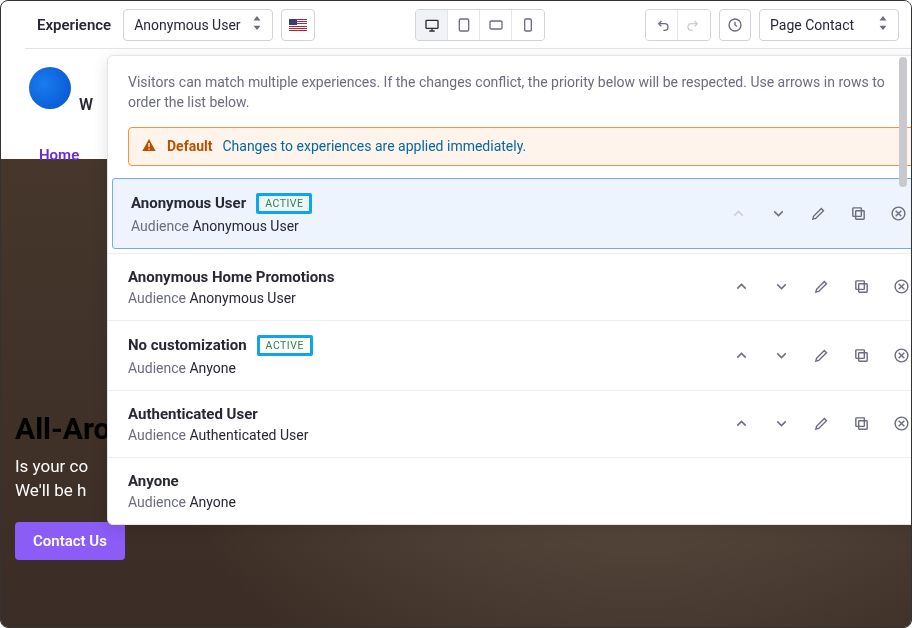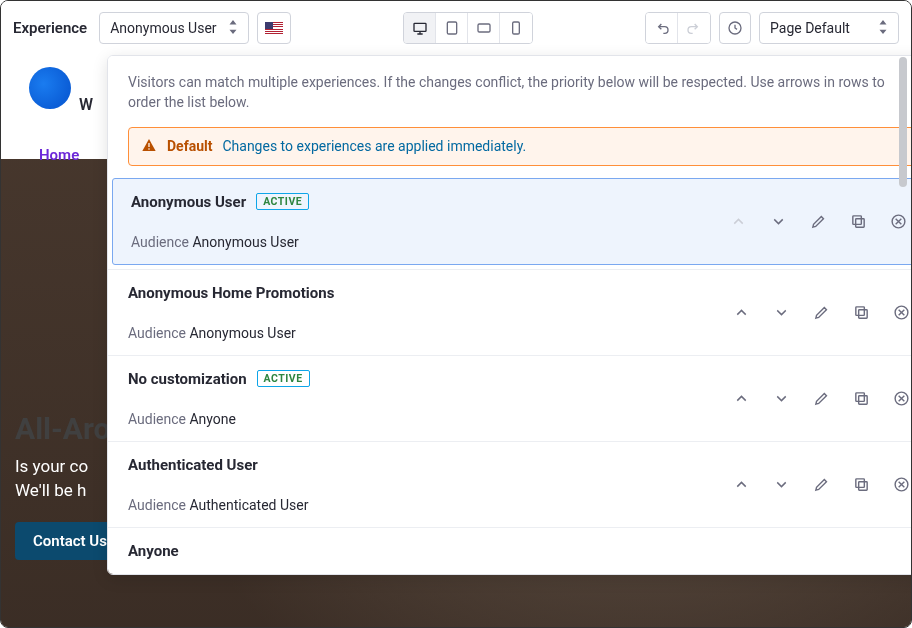--- a/index.html
+++ b/index.html
@@ -10,25 +10,26 @@
     height: 628px;
     overflow: hidden;
     position: relative;
     border: 1px solid #333;
     border-radius: 8px;
   }
   
   .toolbar {
     display: flex;
     align-items: center;
-    height: 55px;
+    height: 48px;
     padding: 0 12px;
     border-bottom: 1px solid #e2e4ea;
     background: #fff;
     gap: 8px;
+    margin-left: 24px;
   }
   .toolbar-label {
     font-weight: 600;
     font-size: 15px;
     color: #272833;
     margin-right: 4px;
   }
   .dropdown {
     display: flex;
     align-items: center;
@@ -140,26 +141,26 @@
     color: #6d28d9;
     z-index: 1;
   }
   .hero-text {
     position: absolute;
     left: 14px;
     top: 410px;
     z-index: 1;
     color: #fff;
   }
-  .hero-text h1 { font-size: 30px; font-weight: 700; margin-bottom: 10px; color:#404040;}
+  .hero-text h1 { font-size: 30px; font-weight: 700; margin-bottom: 10px; color:#000000;}
   .hero-text p { font-size: 17px; margin-bottom: 4px; font-weight: 400;}
   .contact-btn {
     margin-top: 18px;
     display: inline-block;
-    background: #0c4a6e;
+    background: #8b5cf6;
     color: #fff;
     font-size: 15px;
     font-weight: 600;
     padding: 10px 18px;
     border-radius: 4px;
     cursor: pointer;
   }
   
   .panel {
     position: absolute;
@@ -207,29 +208,29 @@
     border: 1px solid #7aa8f0;
     border-radius: 3px;
     margin: 0 4px 4px;
     padding: 14px 18px;
   }
   .exp-row.selected + .exp-row { border-top: 1px solid #eceef2; }
   .exp-info { flex: 1; }
   .exp-title-line { display: flex; align-items: center; gap: 10px; }
   .exp-title { font-weight: 700; font-size: 15px; color: #272833; }
   .badge-active {
-    border: 1px solid #0ea5e9;
+    border: 3px solid #0ea5e9;
     color: #2e8540;
     font-size: 10.5px;
-    font-weight: 700;
+    font-weight: 400;
     letter-spacing: 0.5px;
     padding: 1px 6px;
     border-radius: 2px;
   }
-  .exp-sub { margin-top: 23px; font-size: 14px; color: #6b6c7e; }
+  .exp-sub { margin-top: 4px; font-size: 14px; color: #6b6c7e; }
   .exp-sub .aud-val { color: #272833; }
   .row-actions {
     display: flex;
     gap: 6px;
     align-items: center;
   }
   .row-actions .act {
     width: 34px; height: 34px;
     display: inline-flex;
     align-items: center;
@@ -315,21 +316,21 @@
   </div>
 
   <div class="icon-btn">
     <svg viewBox="0 0 24 24">
         <circle cx="12" cy="12" r="9" fill="none" stroke="currentColor" stroke-width="2"></circle>
         <path d="M12 7v5l3 2" fill="none" stroke="currentColor" stroke-width="2"></path>
       </svg>
   </div>
 
   <div class="dropdown" style="min-width:140px">
-    <span>Page Default</span>
+    <span>Page Contact</span>
     <span class="sort-icon">
       <svg viewBox="0 0 10 16">
           <path d="M5 0 L9 5 H1 Z M5 16 L1 11 H9 Z" fill="currentColor"></path>
         </svg>
     </span>
   </div>
 </div>
 
 <div class="site-bg"></div>
 <div class="site-header">

